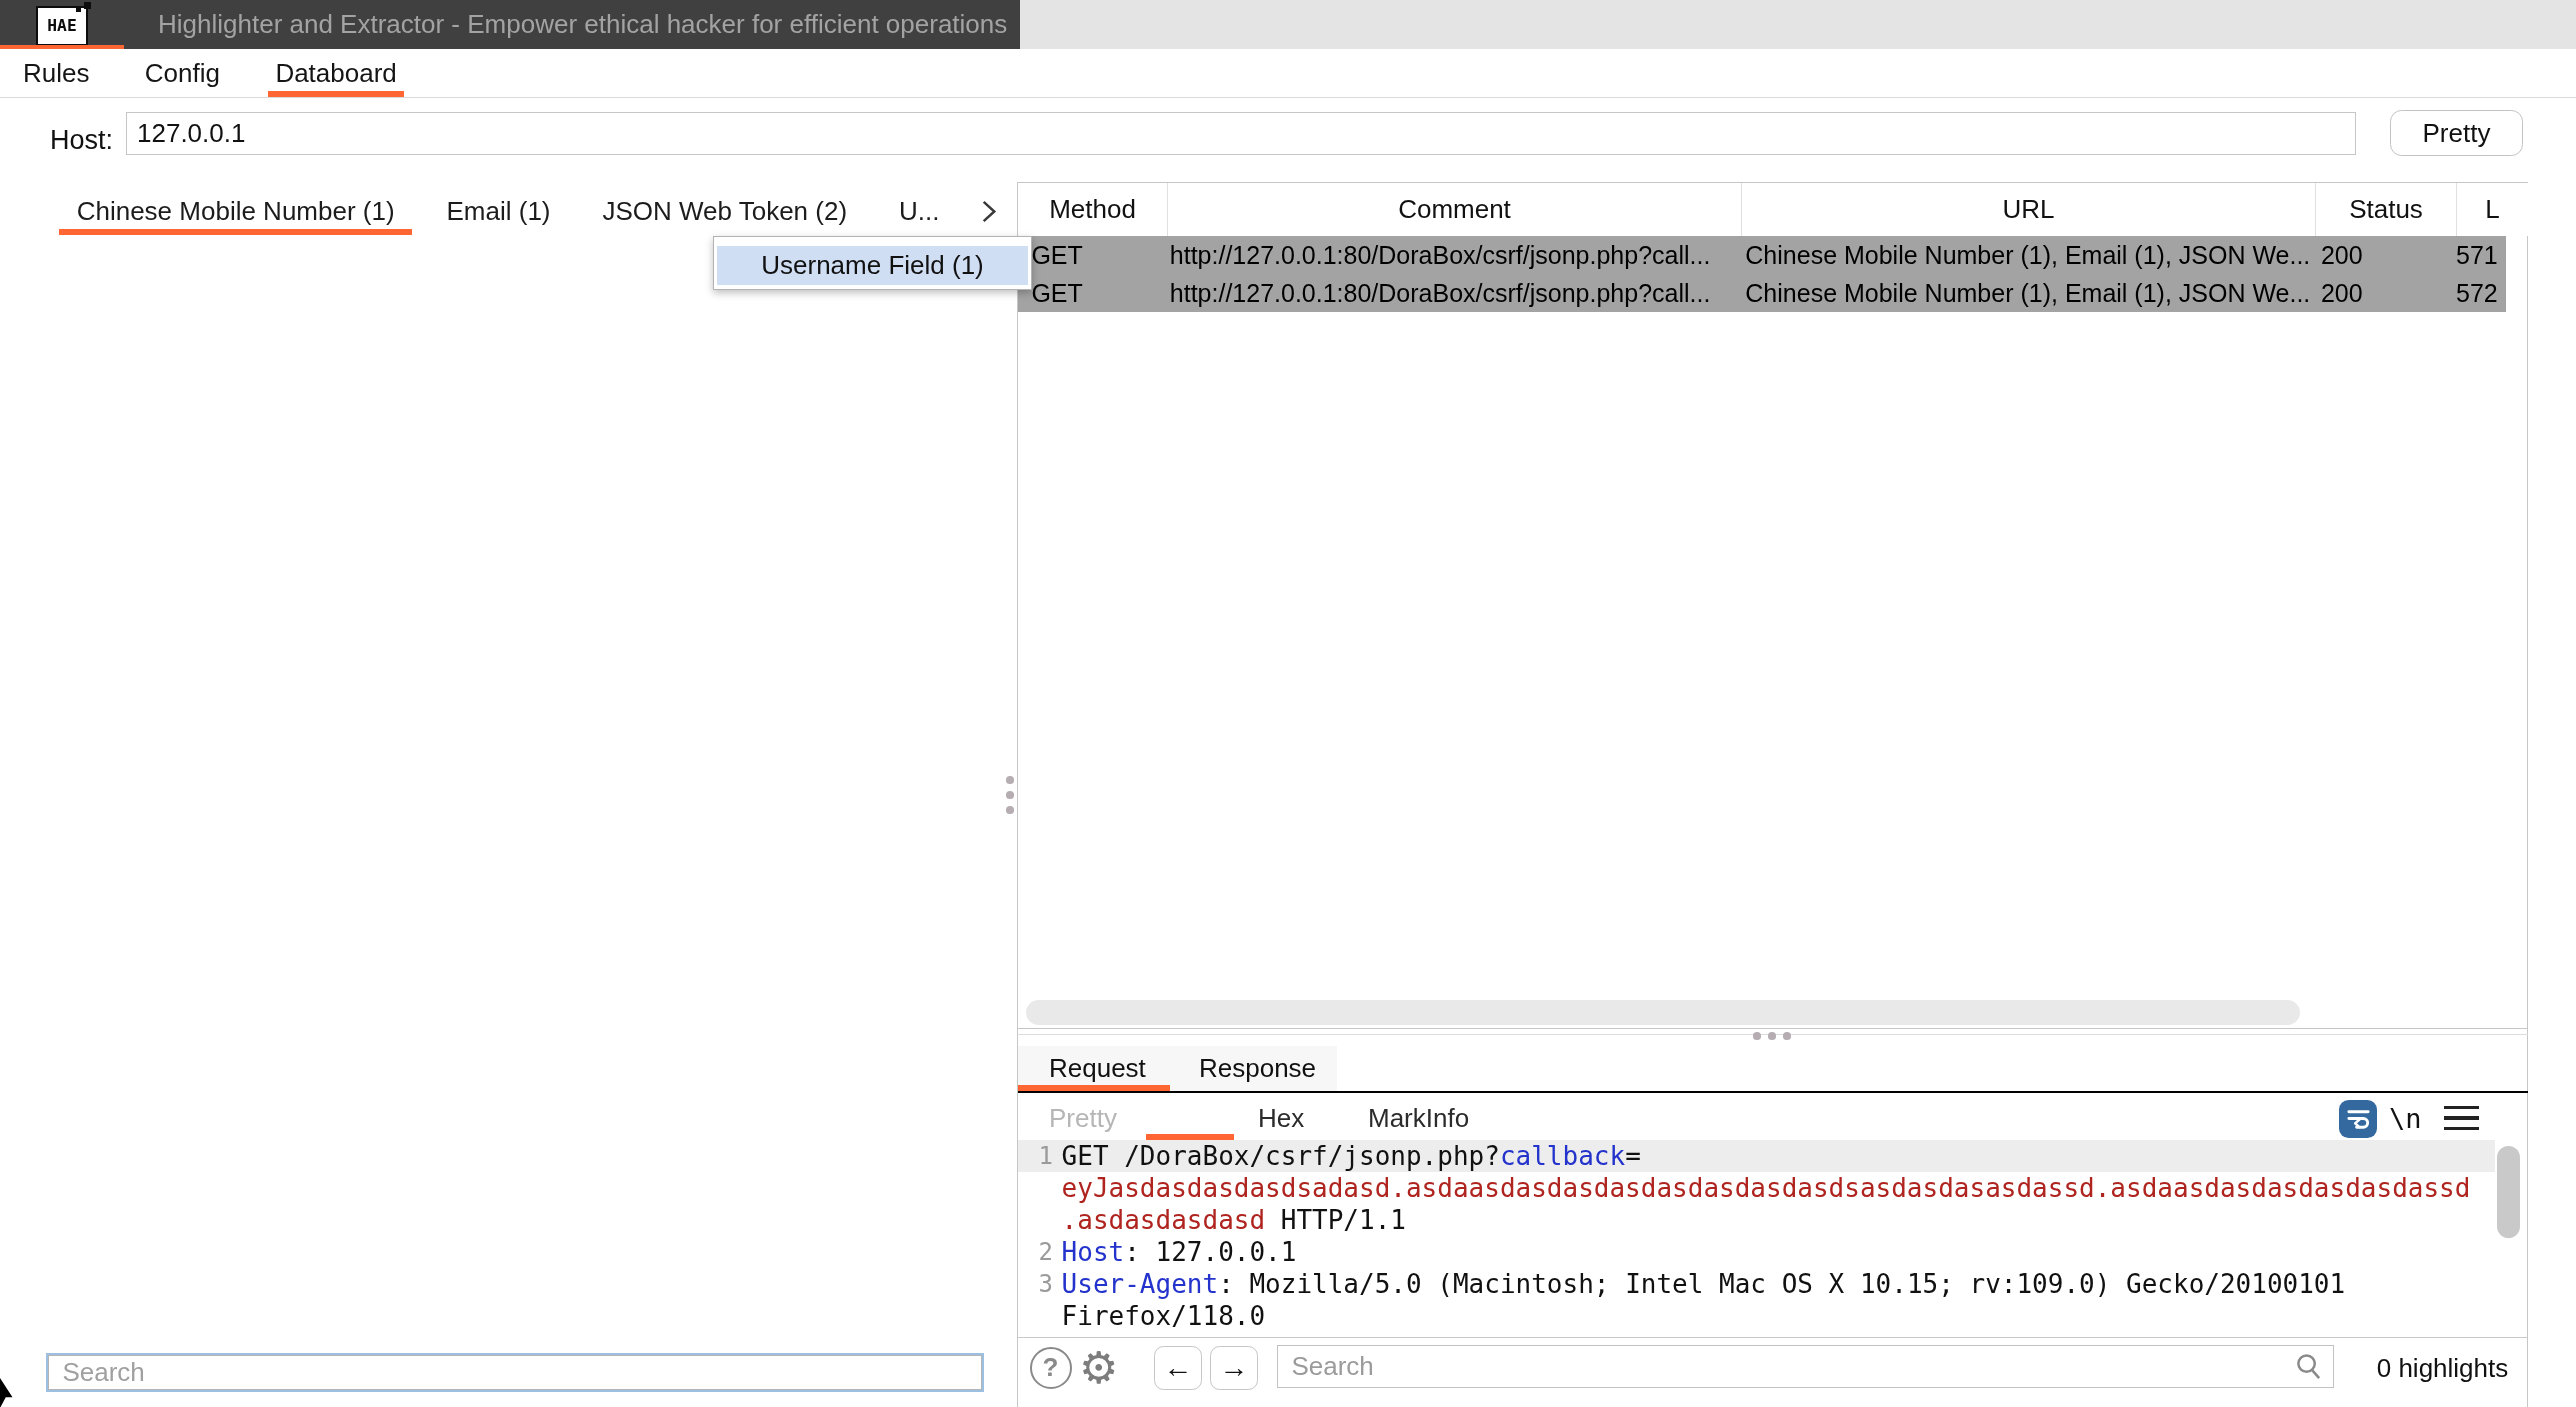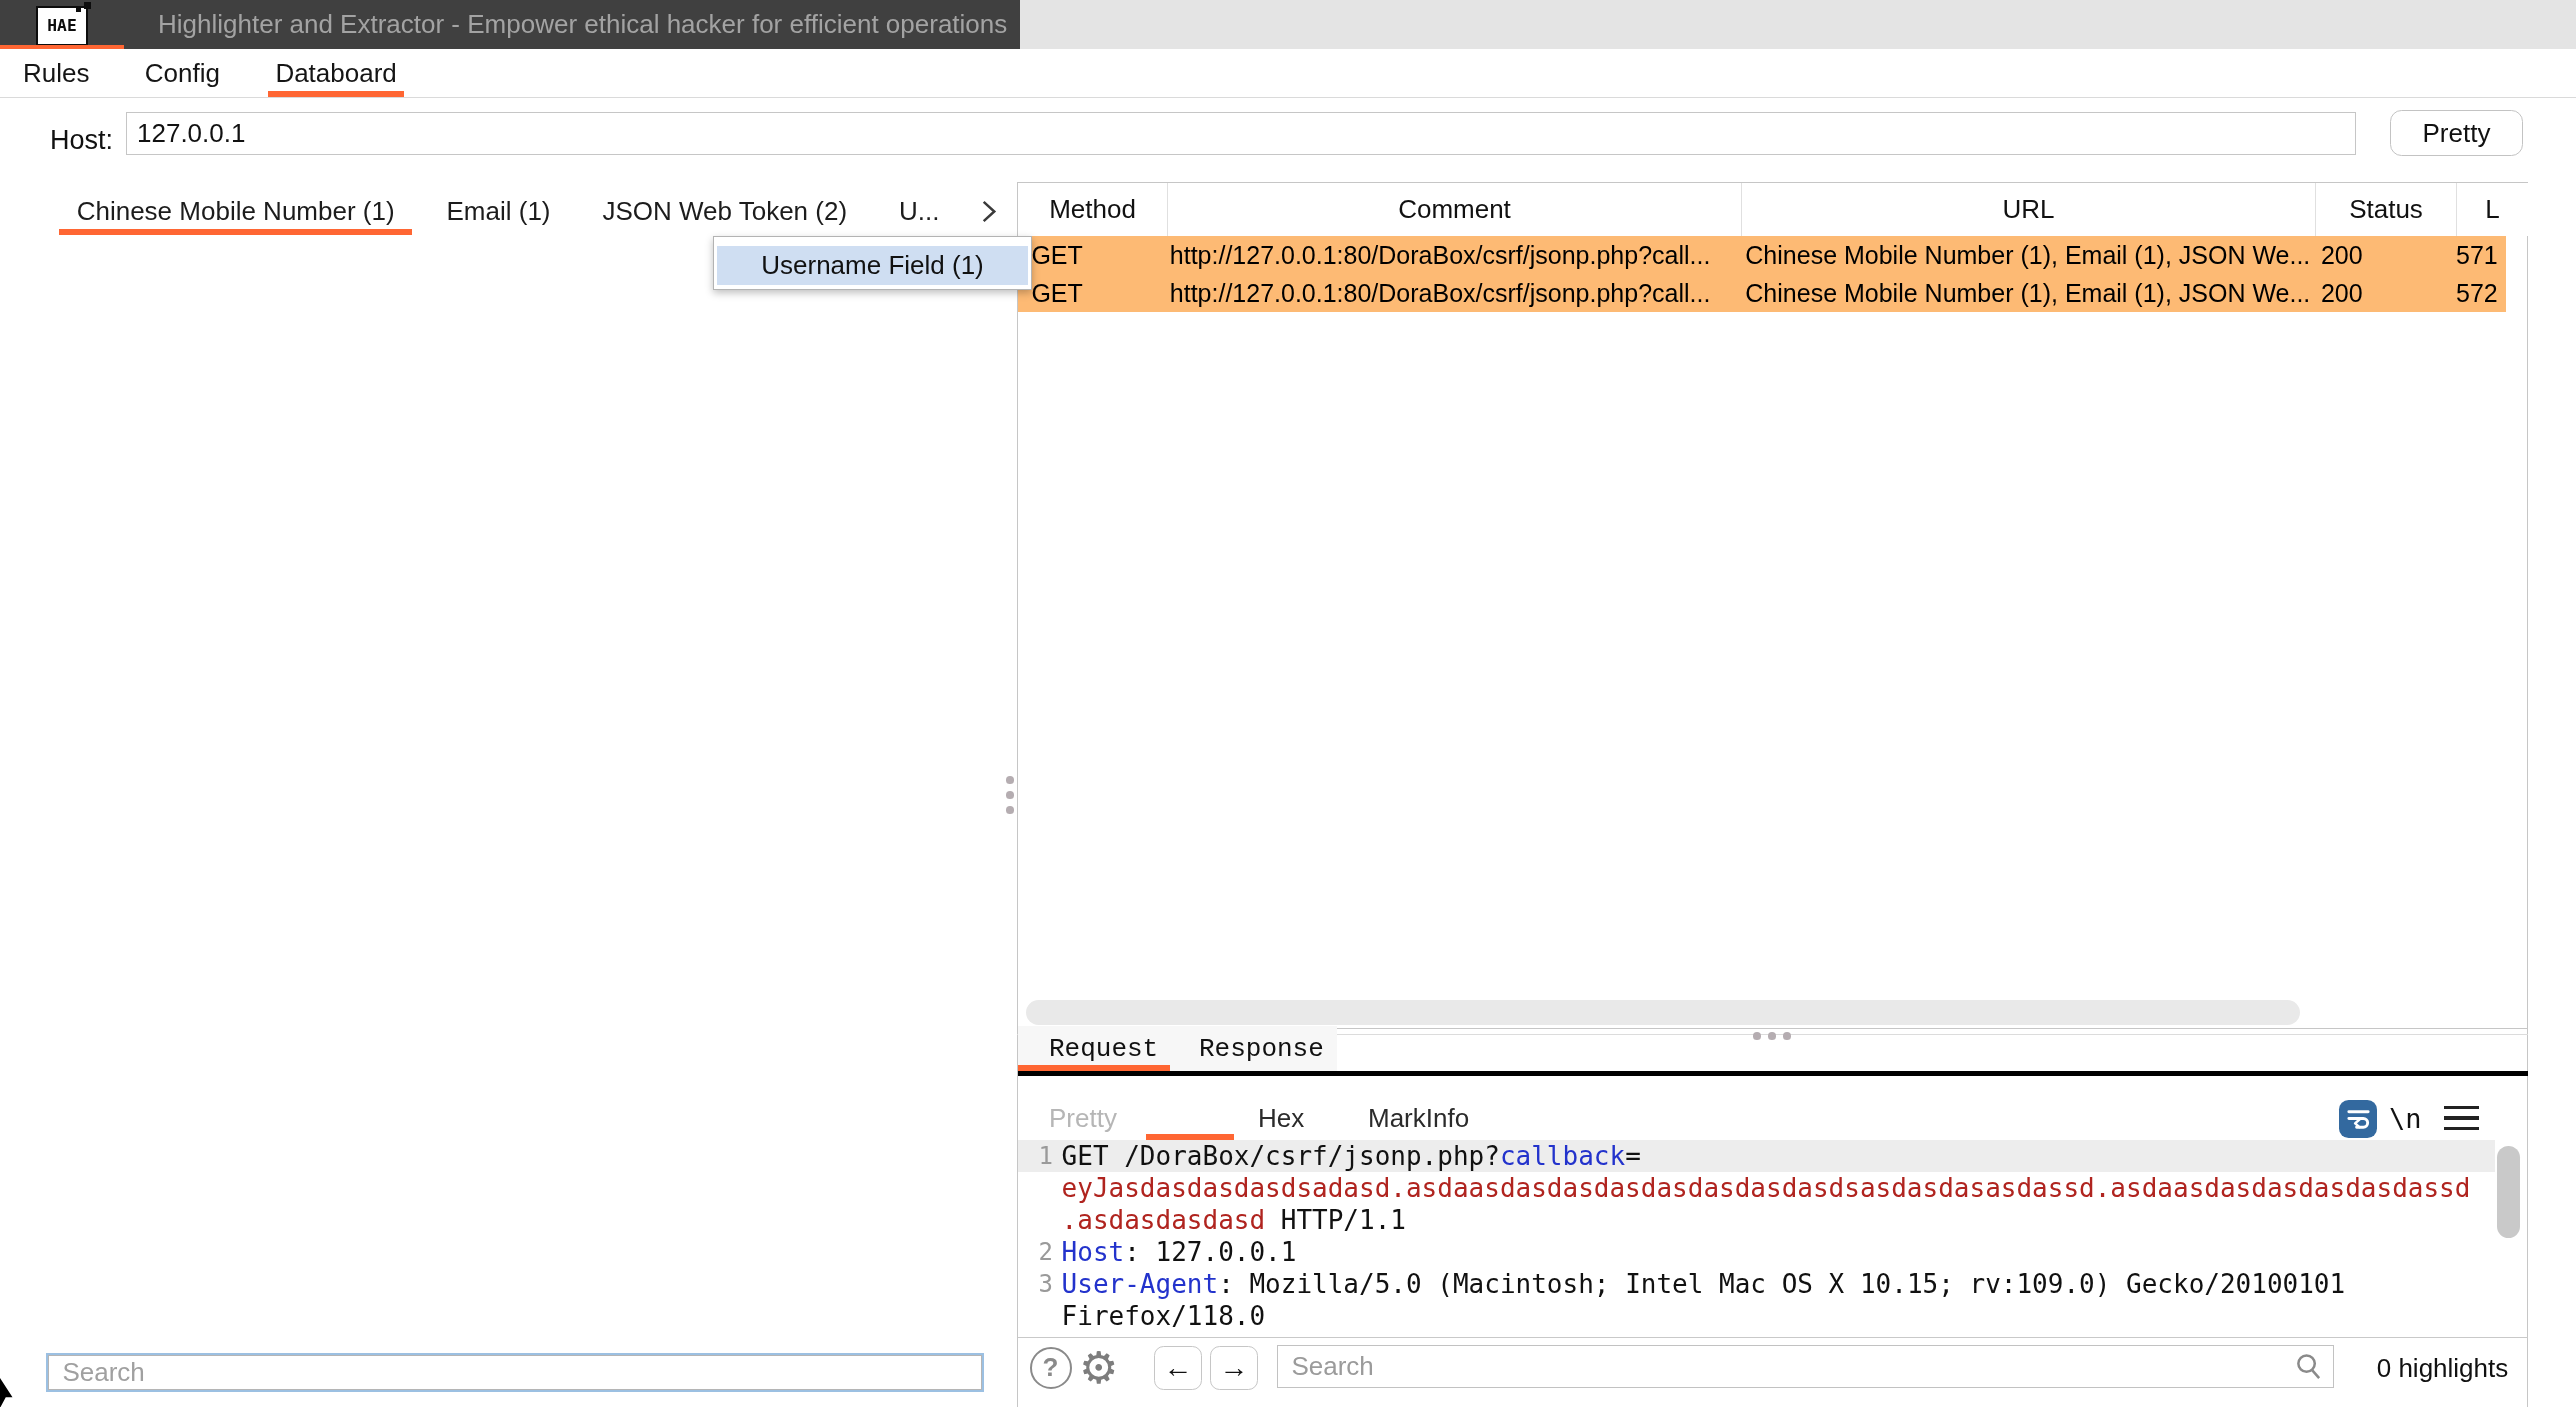--- a/index.html
+++ b/index.html
@@ -65,33 +65,33 @@
   .rp{position:absolute;}
 
   .rtable-header{left:0;top:0;width:1510px;height:53px;display:flex;background:#fff;}
   .rth{display:flex;align-items:center;justify-content:center;font-size:26px;color:#111;border-right:1px solid #e0e0e0;box-sizing:border-box;}
   .rth:last-child{border-right:none;}
   .col-method{width:150px;}
   .col-url{width:574px;}
   .col-comment{width:574px;}
   .col-status{width:141px;}
   .col-length{width:71px;}
-  .rrow{left:0;width:1488px;height:38px;background:#fdba74;display:flex;align-items:center;color:#000;}
+  .rrow{left:0;width:1488px;height:38px;background:#a3a3a3;display:flex;align-items:center;color:#000;}
   .rrow .c{font-size:25px;white-space:nowrap;overflow:hidden;box-sizing:border-box;}
   .c-method{width:150px;padding-left:13.4px;}
   .c-url{width:574px;padding-left:1.9px;}
   .c-comment{width:574px;padding-left:3.8px;}
   .c-status{width:141px;padding-left:5.8px;}
   .c-length{width:50px;text-align:left;padding-right:6px;}
 
   .hscroll-thumb{left:7.7px;top:817px;width:1274px;height:25px;background:#e9e9e9;border-radius:12.5px;}
   .table-bottom{left:0;top:845px;width:1510px;height:1px;background:#c6c6c6;}
   .split-line{left:-1px;top:851px;width:1511px;height:1px;background:#dcdcdc;}
 
-  .req-tabs{left:0;top:843px;width:1510px;height:45px;border-bottom:5px solid #000000;font-family:Liberation Mono, monospace;}
+  .req-tabs{left:0;top:863px;width:1510px;height:45px;border-bottom:2px solid #000000;}
   .req-tabs-bg{left:0;top:0;width:319px;height:45px;background:#f7f7f7;}
   .req-tab{top:0;height:45px;display:flex;align-items:center;font-size:26px;color:#111;}
   .req-tab-underline{left:0;top:39px;width:152px;height:5.8px;background:#ff6633;}
 
   .view-tabs{left:0;top:913px;width:1510px;height:44px;}
   .vtab{top:0;height:44px;display:flex;align-items:center;font-size:26px;color:#2b2b2b;}
   .vtab.disabled{color:#b6b6b6;}
   .vtab.selected{font-weight:bold;color:#111;}
   .vtab-underline{left:128px;top:38px;width:88px;height:5.8px;background:#ff6633;}
   .wrap-btn{left:1321px;top:3.8px;width:38px;height:38px;border-radius:9.6px;background:#33699f;

